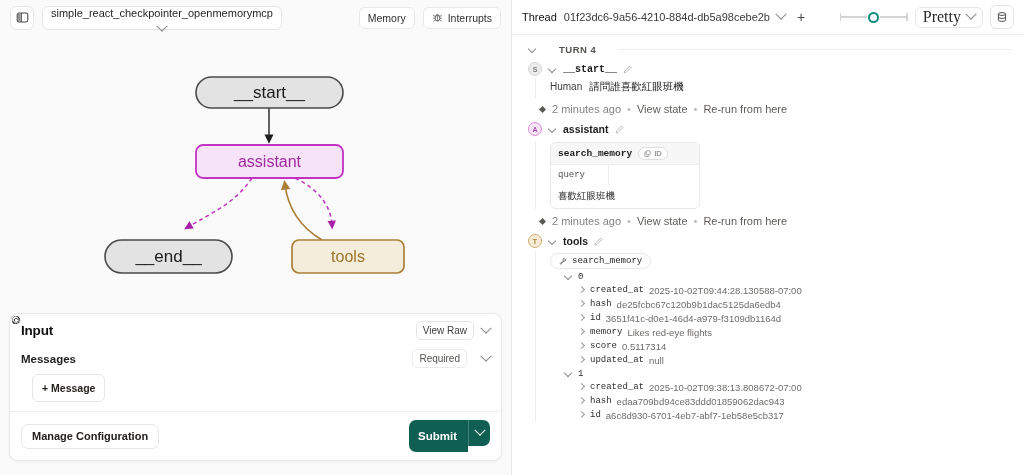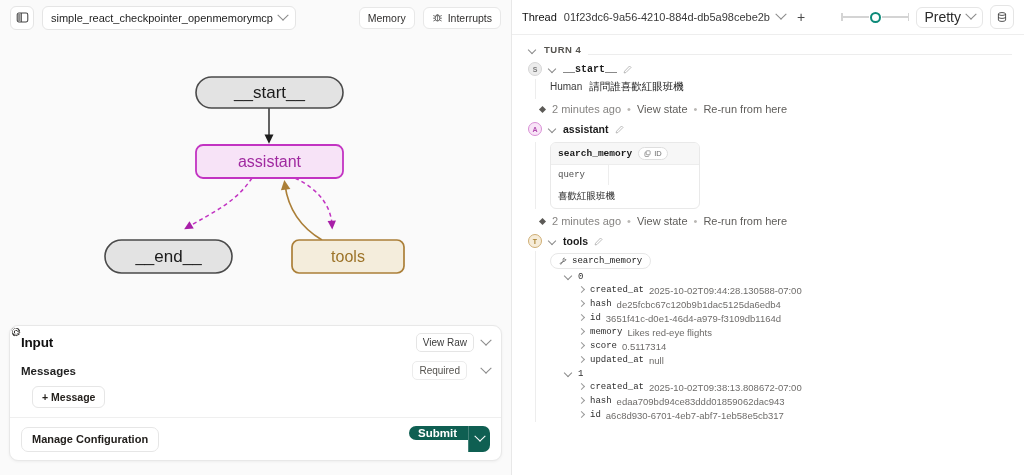--- a/index.html
+++ b/index.html
@@ -34,20 +34,21 @@
     cursor: pointer; flex: 0 0 auto;
   }
   .graph-select {
     height: 24px;
     border: 1px solid #e5e5e5; border-radius: 6px;
     background: #ffffff;
     display: flex; align-items: center; gap: 6px;
     padding: 0 8px;
     font-size: 11px; color: #1f1f1f;
     cursor: pointer;
+    flex-direction: column;
   }
   .spacer { flex: 1 1 auto; }
   .hdr-btn {
     height: 22px;
     border: 1px solid #e8e8e8; border-radius: 6px;
     background: #ffffff;
     display: flex; align-items: center; gap: 5px;
     padding: 0 8px;
     font-size: 10.5px; color: #32302f;
     cursor: pointer;
@@ -89,41 +90,41 @@
     background: #fff; padding: 0 6px;
     display: flex; align-items: center;
     font-size: 10px; color: #3c3c3c;
     cursor: pointer;
   }
   .pill.ghost { border-color: #ececec; color: #55534f; }
   .msg-row { display: flex; align-items: center; padding: 2px 11px 3px 11px; gap: 7px; }
   .msg-label { font-size: 11.5px; color: #1f1f1f; font-weight: 600; }
   .add-msg-row { padding: 3px 11px 9px 22px; }
   .add-msg {
-    height: 22px; border: 1px solid #e6e6e6; border-radius: 6px;
+    height: 28px; border: 1px solid #e6e6e6; border-radius: 6px;
     background: #fff; padding: 0 9px;
     display: inline-flex; align-items: center; gap: 4px;
     font-size: 10.5px; font-weight: 600; color: #25211d;
     cursor: pointer;
   }
   .card-footer {
     border-top: 1px solid #efefef;
     display: flex; align-items: center;
     padding: 8px 11px;
   }
   .mgr-btn {
     height: 25px; border: 1px solid #e6e6e6; border-radius: 7px;
     background: #fff; padding: 0 10px;
     display: inline-flex; align-items: center; gap: 6px;
     font-size: 11px; font-weight: 600; color: #23201d;
     cursor: pointer;
   }
   .submit-grp { display: flex; align-items: stretch; }
   .submit-btn {
-    height: 14px; background: #0f5f52; color: #fff;
+    height: 32px; background: #0f5f52; color: #fff;
     border-radius: 7px 0 0 7px;
     padding: 0 11px 0 9px;
     display: inline-flex; align-items: center; gap: 6px;
     font-size: 11.5px; font-weight: 700;
     cursor: pointer; border: none;
   }
   .submit-caret {
     width: 22px; height: 26px; background: #0f5f52;
     border-radius: 0 7px 7px 0;
     border-left: 1px solid rgba(255,255,255,0.22);
@@ -157,32 +158,32 @@
   .slider .cap { width: 1.5px; height: 8px; background: #d4d4d4; }
   .slider .knob {
     width: 11px; height: 11px; border-radius: 50%;
     border: 2px solid #0d8a79; background: #fff;
     margin: 0 1px;
   }
   .pretty-sel {
     height: 21px; border: 1px solid #e6e6e6; border-radius: 6px;
     background: #fff; padding: 0 7px;
     display: flex; align-items: center; gap: 6px;
-    font-size: 14px; color: #2a2a2a; cursor: pointer;
+    font-size: 16px; color: #2a2a2a; cursor: pointer; font-family: Liberation Serif, serif;
   }
 
   .thread-body {
     flex: 1 1 auto;
     overflow: hidden;
     padding: 0 0 0 0;
     position: relative;
     background: #fff;
   }
   .turn-head {
-    display: flex; align-items: flex-end; gap: 7px;
+    display: flex; align-items: center; gap: 22px;
     padding: 9px 12px 4px 16px;
   }
   .turn-label { font-size: 9.5px; font-weight: 700; color: #55534f; letter-spacing: 0.5px; }
   .turn-rule { flex: 1 1 auto; height: 1px; background: #ededed; }
 
   .node-block { position: relative; padding-left: 16px; }
   .node-head {
     display: flex; align-items: center; gap: 6px;
     padding: 3px 0 3px 0;
   }

